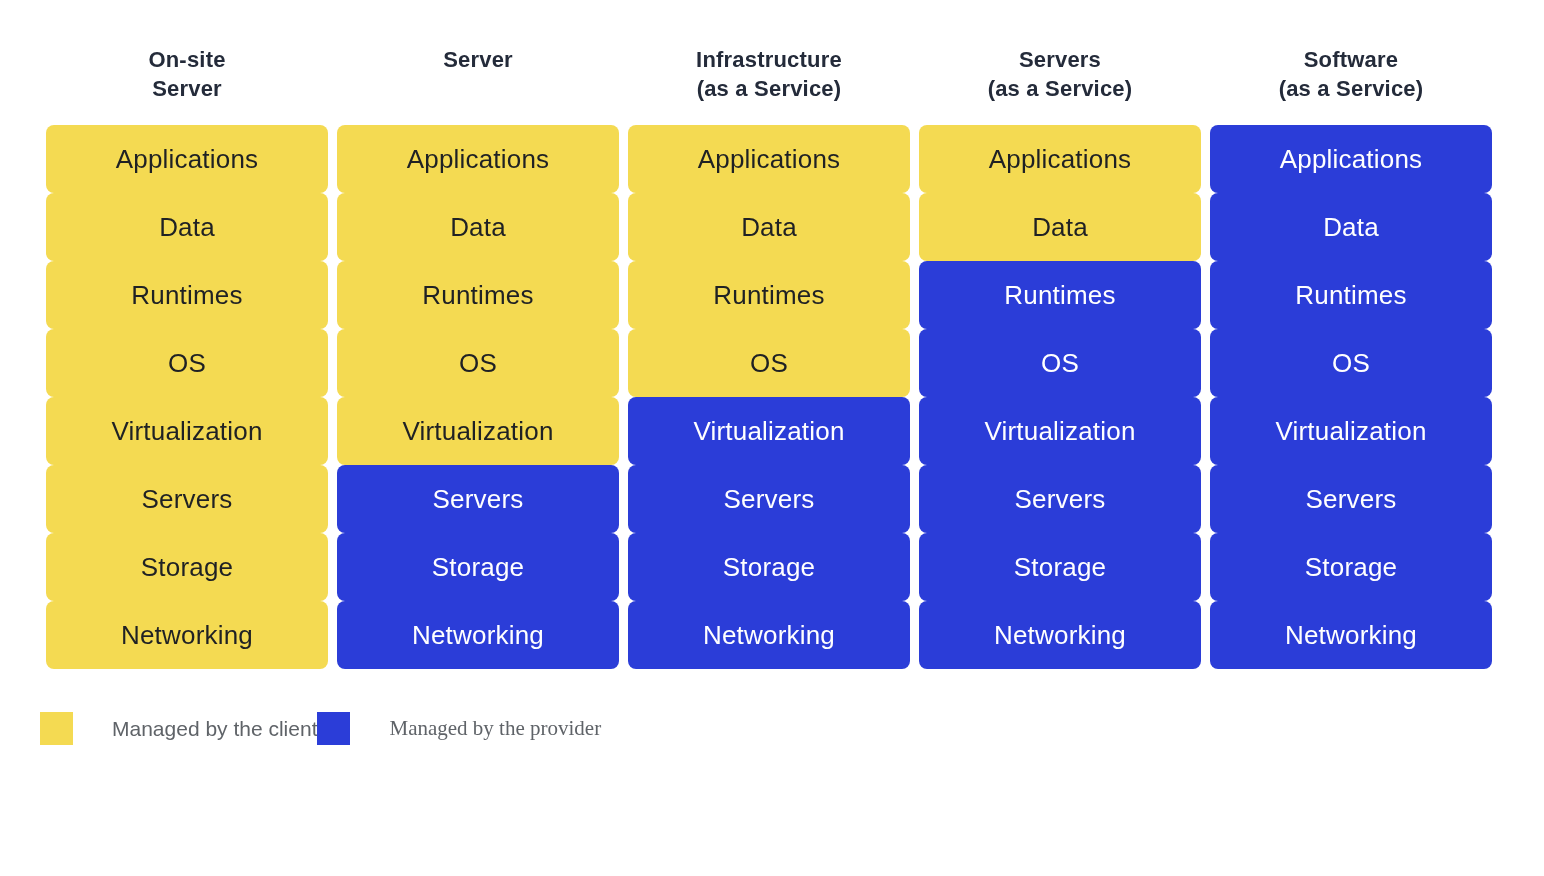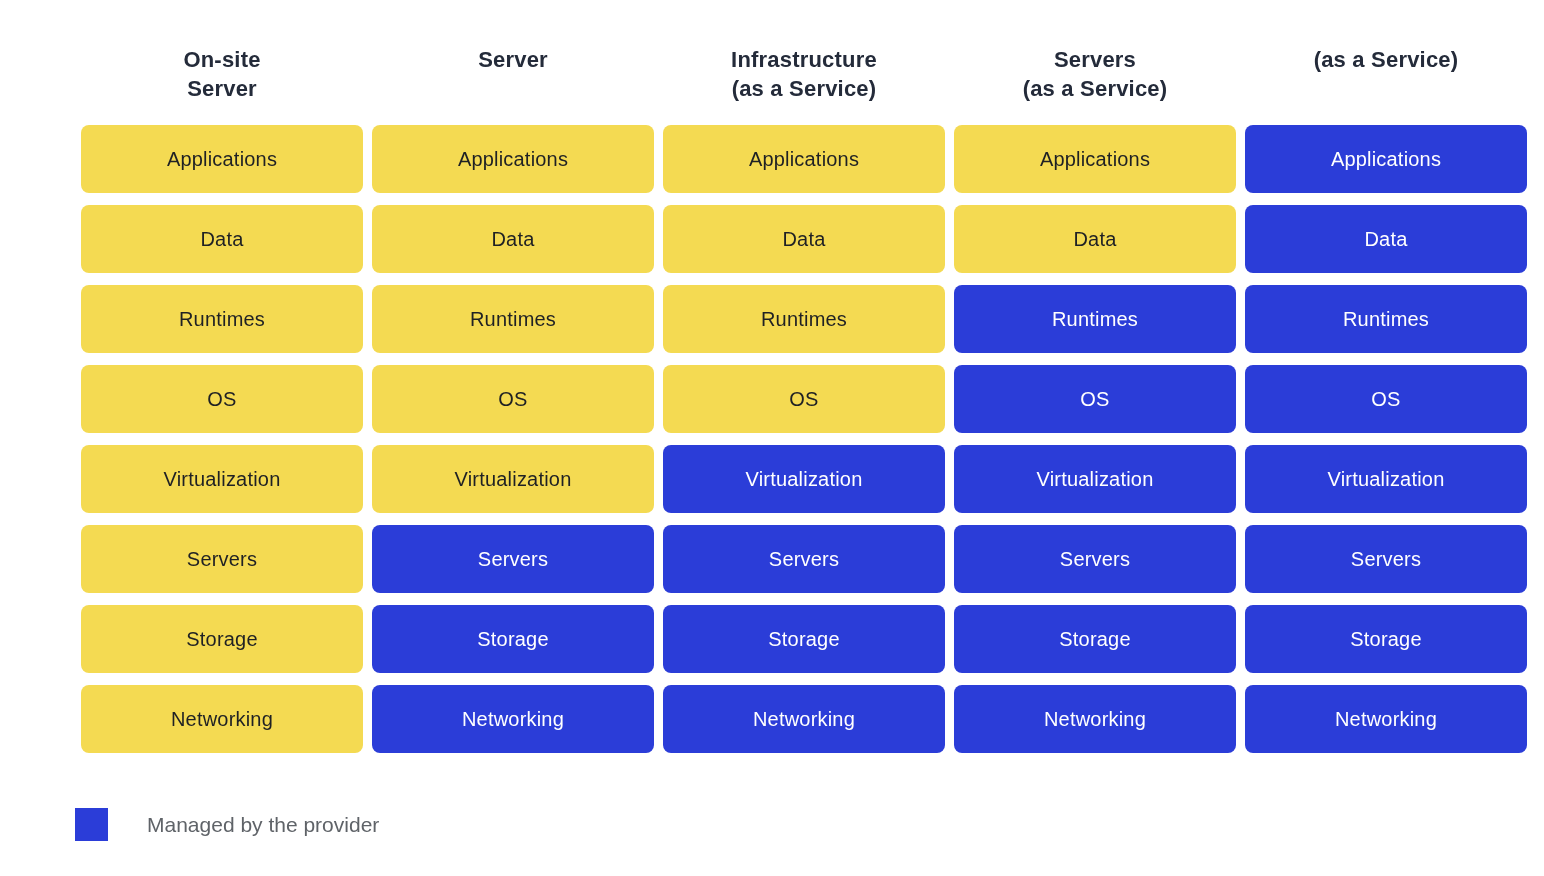--- a/index.html
+++ b/index.html
@@ -8,21 +8,20 @@
   }
   body {
     width: 1544px;
     height: 876px;
     background: var(--background, #ffffff);
     font-family: "Liberation Sans", sans-serif;
     overflow: hidden;
   }
   .board {
     padding-top: 45px;
-    padding-left: 35px;
   }
   .grid {
     margin-left: 46px;
     display: grid;
     grid-template-columns: repeat(5, 282px);
     column-gap: 9px;
   }
   .column {
     display: flex;
     flex-direction: column;
@@ -32,26 +31,25 @@
     margin-bottom: 20px;
     text-align: center;
     font-size: 22px;
     font-weight: 700;
     line-height: 29px;
     color: var(--header-text, #242b3a);
     letter-spacing: 0.2px;
   }
   .cell {
     height: 68px;
-    margin-bottom: 12px;
     border-radius: 8px;
     display: flex;
     align-items: center;
     justify-content: center;
-    font-size: 20px;
+    font-size: 26px;
     font-weight: 500;
     letter-spacing: 0.2px;
   }
   .cell.client {
     background: var(--client, #f4da52);
     color: var(--client-text, #1f2124);
   }
   .cell.provider {
     background: var(--provider, #2b3dd8);
     color: var(--provider-text, #ffffff);
@@ -60,21 +58,21 @@
     margin-left: 40px;
     margin-top: 43px;
     display: flex;
     align-items: center;
   }
   .legend-item {
     display: flex;
     align-items: center;
   }
   .legend-item + .legend-item {
-    margin-left: 88px;
+    font-family: Liberation Serif, serif;
   }
   .swatch {
     width: 33px;
     height: 33px;
     flex: 0 0 auto;
   }
   .swatch.client { background: var(--client, #f4da52); }
   .swatch.provider { background: var(--provider, #2b3dd8); }
   .legend-label {
     margin-left: 39px;
@@ -137,32 +135,37 @@
         <div class="cell client">Data</div>
         <div class="cell provider">Runtimes</div>
         <div class="cell provider">OS</div>
         <div class="cell provider">Virtualization</div>
         <div class="cell provider">Servers</div>
         <div class="cell provider">Storage</div>
         <div class="cell provider">Networking</div>
       </div>
       <div class="column">
         <div class="col-title">
+          <div>Software</div>
           <div>(as a Service)</div>
         </div>
         <div class="cell provider">Applications</div>
         <div class="cell provider">Data</div>
         <div class="cell provider">Runtimes</div>
         <div class="cell provider">OS</div>
         <div class="cell provider">Virtualization</div>
         <div class="cell provider">Servers</div>
         <div class="cell provider">Storage</div>
         <div class="cell provider">Networking</div>
       </div>
     </div>
 
   <div class="legend">
     <div class="legend-item">
+      <span class="swatch client"></span>
+      <span class="legend-label">Managed by the client</span>
+    </div>
+    <div class="legend-item">
       <span class="swatch provider"></span>
       <span class="legend-label">Managed by the provider</span>
     </div>
   </div>
 </div>
 
 </body></html>

